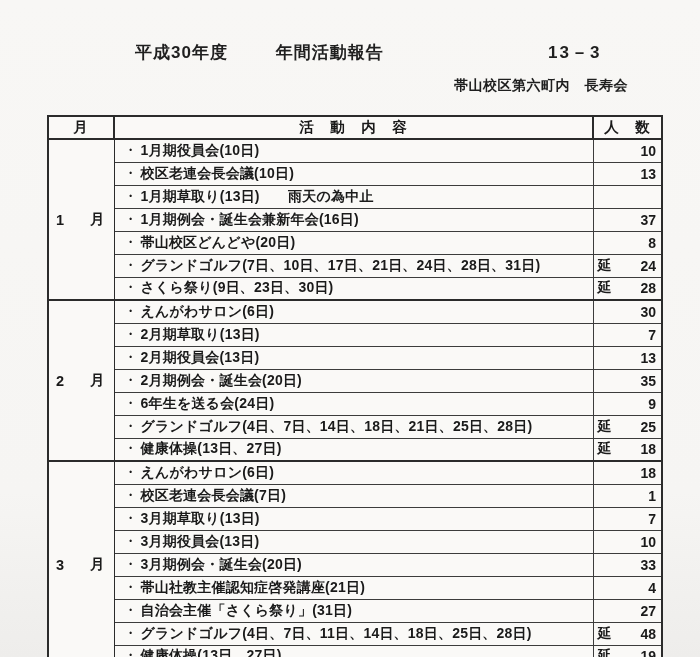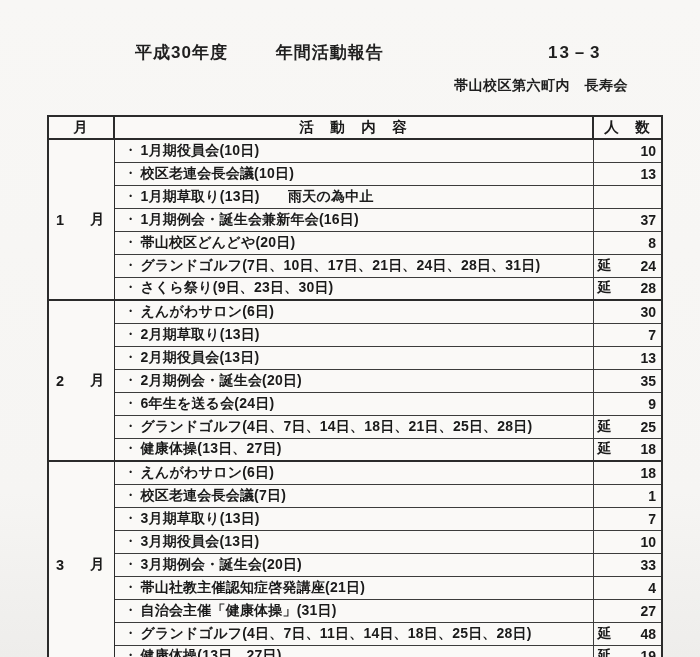--- a/index.html
+++ b/index.html
@@ -318,21 +318,21 @@
       </tr>
       <tr>
         <td class="activity-cell"><span class="bullet">・</span><span class="activity-text">帯山社教主催認知症啓発講座(21日)</span></td>
         <td class="count-cell">
           <div class="count-inner">
             <span class="count-value">4</span>
           </div>
         </td>
       </tr>
       <tr>
-        <td class="activity-cell"><span class="bullet">・</span><span class="activity-text">自治会主催「健康体操」(31日)</span></td>
+        <td class="activity-cell"><span class="bullet">・</span><span class="activity-text">自治会主催「さくら祭り」(31日)</span></td>
         <td class="count-cell">
           <div class="count-inner">
             <span class="count-value">27</span>
           </div>
         </td>
       </tr>
       <tr>
         <td class="activity-cell"><span class="bullet">・</span><span class="activity-text">グランドゴルフ(4日、7日、11日、14日、18日、25日、28日)</span></td>
         <td class="count-cell">
           <div class="count-inner">

